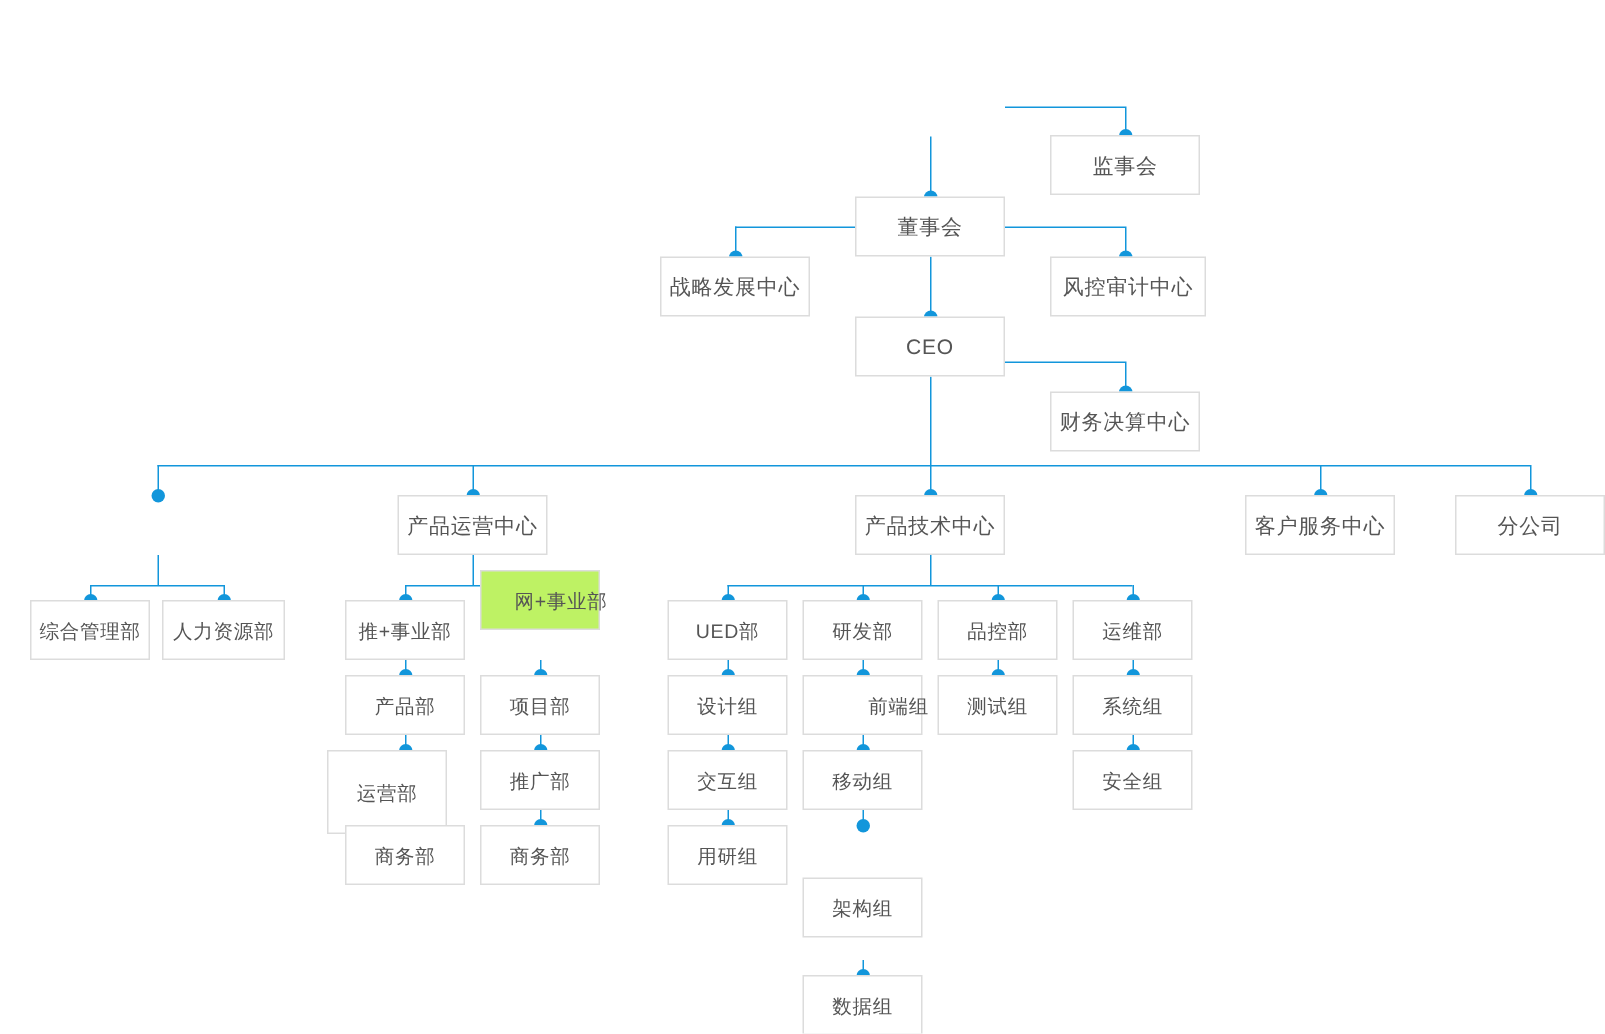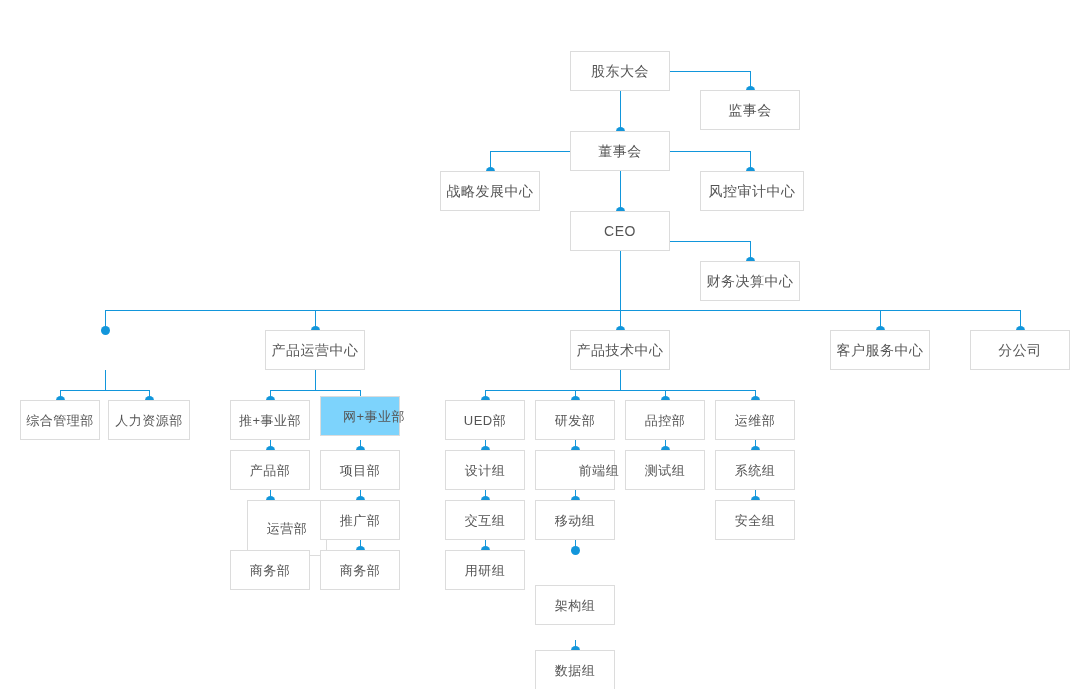--- a/index.html
+++ b/index.html
@@ -133,38 +133,37 @@
     <div class="dot" style="left: 355.5px; top: 495.5px; background: rgb(18, 150, 219);"></div>
     <div class="dot" style="left: 480.5px; top: 495.5px; background: rgb(18, 150, 219);"></div>
     <div class="dot" style="left: 570.5px; top: 495.5px; background: rgb(18, 150, 219);"></div>
     <div class="dot" style="left: 750.5px; top: 495.5px; background: rgb(18, 150, 219);"></div>
     <div class="dot" style="left: 265.5px; top: 545.5px; background: rgb(18, 150, 219);"></div>
     <div class="dot" style="left: 355.5px; top: 545.5px; background: rgb(18, 150, 219);"></div>
     <div class="dot" style="left: 480.5px; top: 545.5px; background: rgb(18, 150, 219);"></div>
     <div class="dot" style="left: 570.5px; top: 545.5px; background: rgb(18, 150, 219);"></div>
     <div class="dot" style="left: 570.5px; top: 595.5px; background: rgb(18, 150, 219);"></div>
     <div class="dot" style="left: 570.5px; top: 645.5px; background: rgb(18, 150, 219);"></div>
-    <div class="node" style="left: 570px; top: 51px; width: 100px; height: 40px; border-color: rgb(220, 220, 220); background: rgb(255, 255, 255); color: rgb(85, 85, 85);">股东大会</div>
     <div class="node" style="left: 700px; top: 90px; width: 100px; height: 40px; border-color: rgb(220, 220, 220); background: rgb(255, 255, 255); color: rgb(85, 85, 85);">监事会</div>
     <div class="node" style="left: 570px; top: 131px; width: 100px; height: 40px; border-color: rgb(220, 220, 220); background: rgb(255, 255, 255); color: rgb(85, 85, 85);">董事会</div>
     <div class="node" style="left: 440px; top: 171px; width: 100px; height: 40px; border-color: rgb(220, 220, 220); background: rgb(255, 255, 255); color: rgb(85, 85, 85);">战略发展中心</div>
     <div class="node" style="left: 700px; top: 171px; width: 104px; height: 40px; border-color: rgb(220, 220, 220); background: rgb(255, 255, 255); color: rgb(85, 85, 85);">风控审计中心</div>
     <div class="node" style="left: 570px; top: 211px; width: 100px; height: 40px; border-color: rgb(220, 220, 220); background: rgb(255, 255, 255); color: rgb(85, 85, 85);">CEO</div>
     <div class="node" style="left: 700px; top: 261px; width: 100px; height: 40px; border-color: rgb(220, 220, 220); background: rgb(255, 255, 255); color: rgb(85, 85, 85);">财务决算中心</div>
     <div class="node" style="left: 265px; top: 330px; width: 100px; height: 40px; border-color: rgb(220, 220, 220); background: rgb(255, 255, 255); color: rgb(85, 85, 85);">产品运营中心</div>
     <div class="node" style="left: 570px; top: 330px; width: 100px; height: 40px; border-color: rgb(220, 220, 220); background: rgb(255, 255, 255); color: rgb(85, 85, 85);">产品技术中心</div>
     <div class="node" style="left: 830px; top: 330px; width: 100px; height: 40px; border-color: rgb(220, 220, 220); background: rgb(255, 255, 255); color: rgb(85, 85, 85);">客户服务中心</div>
     <div class="node" style="left: 970px; top: 330px; width: 100px; height: 40px; border-color: rgb(220, 220, 220); background: rgb(255, 255, 255); color: rgb(85, 85, 85);">分公司</div>
     <div class="node small-text" style="left: 20px; top: 400px; width: 80px; height: 40px; border-color: rgb(220, 220, 220); background: rgb(255, 255, 255); color: rgb(85, 85, 85);">综合管理部</div>
     <div class="node small-text" style="left: 108px; top: 400px; width: 82px; height: 40px; border-color: rgb(220, 220, 220); background: rgb(255, 255, 255); color: rgb(85, 85, 85);">人力资源部</div>
     <div class="node small-text" style="left: 230px; top: 400px; width: 80px; height: 40px; border-color: rgb(220, 220, 220); background: rgb(255, 255, 255); color: rgb(85, 85, 85);">推+事业部</div>
-    <div class="node small-text" style="left: 320px; top: 396px; width: 80px; height: 40px; border-color: rgb(220, 220, 220); background: #7dd3fc; color: rgb(85, 85, 85); padding-left: 28px;">网+事业部</div>
+    <div class="node small-text" style="left: 320px; top: 380px; width: 80px; height: 40px; border-color: rgb(220, 220, 220); background: #bef264; color: rgb(85, 85, 85); padding-left: 28px;">网+事业部</div>
     <div class="node small-text" style="left: 230px; top: 450px; width: 80px; height: 40px; border-color: rgb(220, 220, 220); background: rgb(255, 255, 255); color: rgb(85, 85, 85);">产品部</div>
     <div class="node small-text" style="left: 320px; top: 450px; width: 80px; height: 40px; border-color: rgb(220, 220, 220); background: rgb(255, 255, 255); color: rgb(85, 85, 85);">项目部</div>
-    <div class="node small-text" style="left: 247px; top: 500px; width: 80px; height: 56px; border-color: rgb(220, 220, 220); background: rgb(255, 255, 255); color: rgb(85, 85, 85);">运营部</div>
+    <div class="node small-text" style="left: 218px; top: 500px; width: 80px; height: 56px; border-color: rgb(220, 220, 220); background: rgb(255, 255, 255); color: rgb(85, 85, 85);">运营部</div>
     <div class="node small-text" style="left: 320px; top: 500px; width: 80px; height: 40px; border-color: rgb(220, 220, 220); background: rgb(255, 255, 255); color: rgb(85, 85, 85);">推广部</div>
     <div class="node small-text" style="left: 230px; top: 550px; width: 80px; height: 40px; border-color: rgb(220, 220, 220); background: rgb(255, 255, 255); color: rgb(85, 85, 85);">商务部</div>
     <div class="node small-text" style="left: 320px; top: 550px; width: 80px; height: 40px; border-color: rgb(220, 220, 220); background: rgb(255, 255, 255); color: rgb(85, 85, 85);">商务部</div>
     <div class="node small-text" style="left: 445px; top: 400px; width: 80px; height: 40px; border-color: rgb(220, 220, 220); background: rgb(255, 255, 255); color: rgb(85, 85, 85);">UED部</div>
     <div class="node small-text" style="left: 535px; top: 400px; width: 80px; height: 40px; border-color: rgb(220, 220, 220); background: rgb(255, 255, 255); color: rgb(85, 85, 85);">研发部</div>
     <div class="node small-text" style="left: 625px; top: 400px; width: 80px; height: 40px; border-color: rgb(220, 220, 220); background: rgb(255, 255, 255); color: rgb(85, 85, 85);">品控部</div>
     <div class="node small-text" style="left: 715px; top: 400px; width: 80px; height: 40px; border-color: rgb(220, 220, 220); background: rgb(255, 255, 255); color: rgb(85, 85, 85);">运维部</div>
     <div class="node small-text" style="left: 445px; top: 450px; width: 80px; height: 40px; border-color: rgb(220, 220, 220); background: rgb(255, 255, 255); color: rgb(85, 85, 85);">设计组</div>
     <div class="node small-text" style="left: 535px; top: 450px; width: 80px; height: 40px; border-color: rgb(220, 220, 220); background: rgb(255, 255, 255); color: rgb(85, 85, 85); padding-left: 48px;">前端组</div>
     <div class="node small-text" style="left: 625px; top: 450px; width: 80px; height: 40px; border-color: rgb(220, 220, 220); background: rgb(255, 255, 255); color: rgb(85, 85, 85);">测试组</div>

